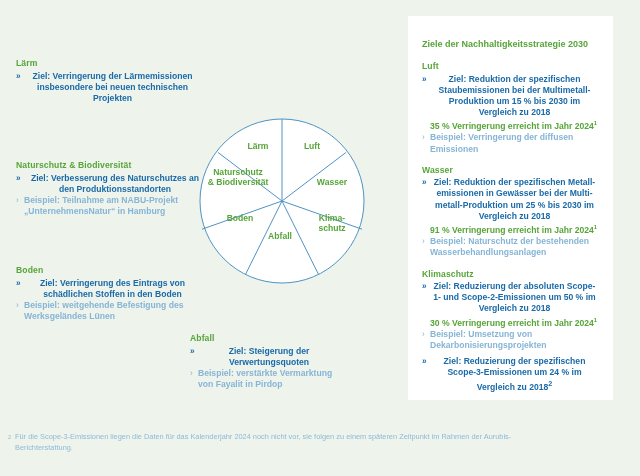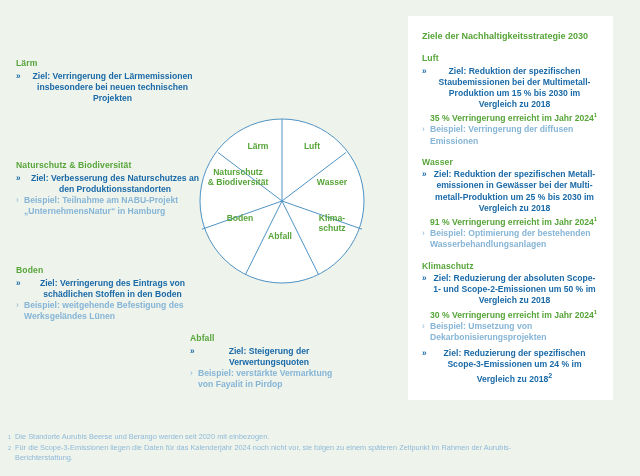--- a/index.html
+++ b/index.html
@@ -51,21 +51,21 @@
   .txt{flex:1 1 auto;}
   .sp{height:5px;}
 
   
   #right-panel{
     position:absolute;
     left:408px;top:16px;
     width:205px;height:384px;
     background:#ffffff;
   }
-  #right-panel .inner{padding:14px 14px 0 14px;}
+  #right-panel .inner{padding:22px 14px 0 14px;}
   .panel-title{
     color:#57a539;
     font-size:9px;
     font-weight:bold;
     line-height:12px;
     margin-bottom:11px;
   }
   #right-panel .group{margin-bottom:10px;}
 
   
@@ -184,21 +184,21 @@
 
       <div class="group">
         <div class="head">Wasser</div>
         <div class="row goal">
           <span class="bullet">»</span>
           <span class="txt">Ziel: Reduktion der spezifischen Metall-emissionen in Gewässer bei der Multi-metall-Produktion um 25 % bis 2030 im Vergleich zu 2018</span>
         </div>
         <div class="achieved"><span>91 % Verringerung erreicht im Jahr 2024</span><sup>1</sup></div>
         <div class="row example">
           <span class="bullet">›</span>
-          <span class="txt">Beispiel: Optimierung der bestehenden Wasserbehandlungsanlagen</span>
+          <span class="txt">Beispiel: Naturschutz der bestehenden Wasserbehandlungsanlagen</span>
         </div>
       </div>
 
       <div class="group">
         <div class="head">Klimaschutz</div>
         <div class="row goal">
           <span class="bullet">»</span>
           <span class="txt">Ziel: Reduzierung der absoluten Scope-1- und Scope-2-Emissionen um 50 % im Vergleich zu 2018</span>
         </div>
         <div class="achieved"><span>30 % Verringerung erreicht im Jahr 2024</span><sup>1</sup></div>
@@ -210,22 +210,18 @@
         <div class="row goal">
           <span class="bullet">»</span>
           <span class="txt"><span>Ziel: Reduzierung der spezifischen Scope-3-Emissionen um 24 % im Vergleich zu 2018</span><sup>2</sup></span>
         </div>
       </div>
     </div>
   </div>
 
   <div id="footnotes">
     <div class="fn">
-      <span class="mk">1</span>
-      <span class="ft">Die Standorte Aurubis Beerse und Berango werden seit 2020 mit einbezogen.</span>
-    </div>
-    <div class="fn">
       <span class="mk">2</span>
       <span class="ft">Für die Scope-3-Emissionen liegen die Daten für das Kalenderjahr 2024 noch nicht vor, sie folgen zu einem späteren Zeitpunkt im Rahmen der Aurubis-Berichterstattung.</span>
     </div>
   </div>
 
 </div>
 
 </body></html>

